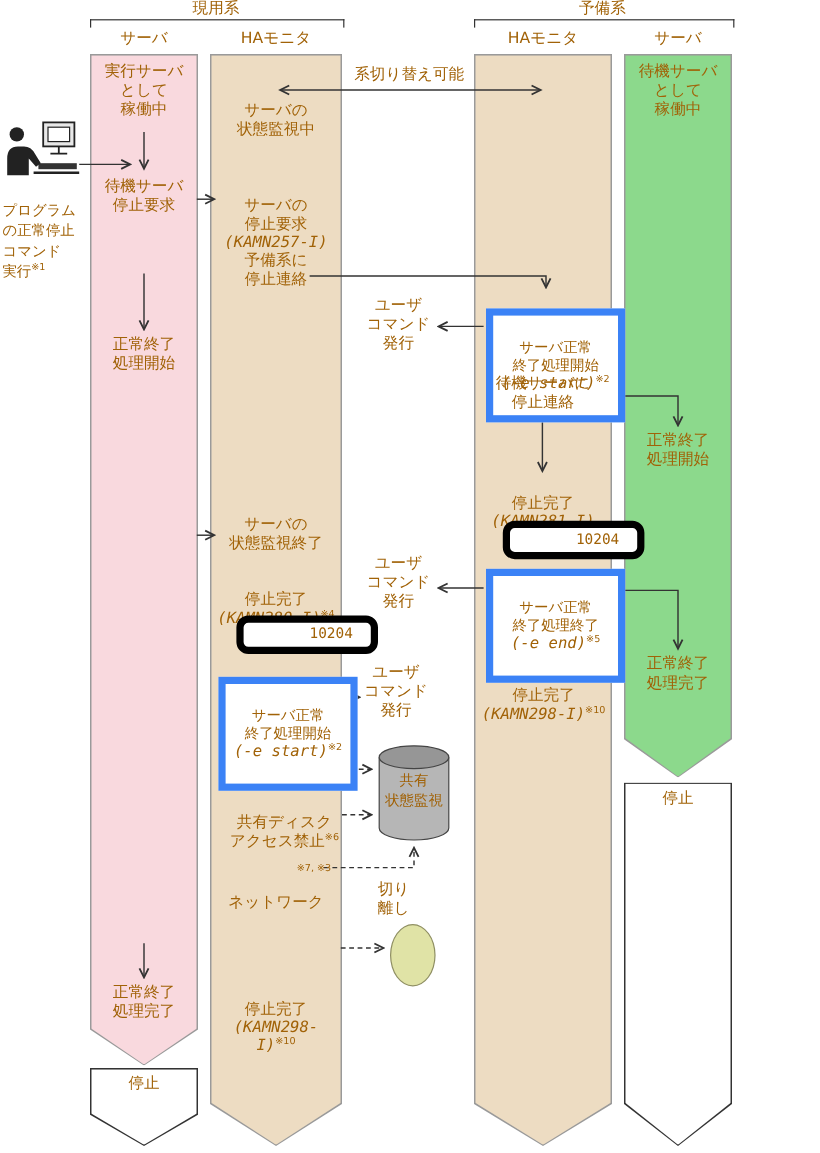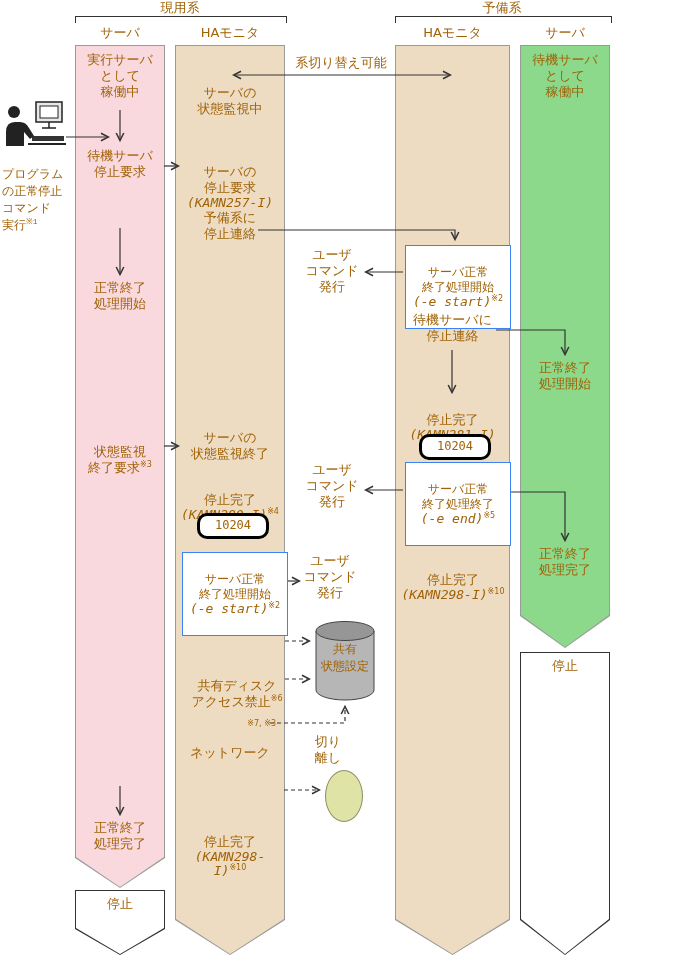--- a/index.html
+++ b/index.html
@@ -1,33 +1,33 @@
 <!DOCTYPE html>
 <html><head>
 <meta charset="utf-8">
 <style>
   html,body{margin:0;padding:0;background:#fff;}
   .stage{position:relative;width:683px;height:961px;background:#fff;overflow:hidden;
          font-family:"DejaVu Sans",sans-serif;color:#a16207;}
   .t{position:absolute;font-size:13px;line-height:16px;text-align:center;white-space:pre-line;z-index:3;}
   .left{text-align:left;}
-  .small{font-size:12px;line-height:17px;font-family:Liberation Mono, monospace;}
+  .small{font-size:12px;line-height:17px;}
   .mono{font-family:"DejaVu Sans Mono",monospace;font-size:13px;font-style:italic;}
   sup{font-size:8px;line-height:1;}
   .codeline{display:block;line-height:14px;}
   .supline{display:block;text-align:right;font-size:8px;line-height:10px;padding-right:4px;}
   .bracket{position:absolute;height:6px;border:1px solid #333;border-bottom:none;z-index:2;}
   .lane{position:absolute;z-index:1;background:var(--edge,#9a9a9a);
         clip-path:polygon(0 0,100% 0,100% calc(100% - var(--tip)),50% 100%,0 calc(100% - var(--tip)));}
   .lane-in{position:absolute;inset:1px;background:var(--fill);
         clip-path:polygon(0 0,100% 0,100% calc(100% - var(--tip)),50% 100%,0 calc(100% - var(--tip)));}
-  .nbox{position:absolute;z-index:3;background:#fff;border:1px solid #3b82f6;text-align:center;
-        font-size:12px;line-height:15px;white-space:pre-line;padding:4px 2px;}
-  .pill{position:absolute;z-index:3;background:#fff;border:3px solid #000000;border-radius:10px;
-        text-align:center;font-family:"DejaVu Sans Mono",monospace;font-size:12px;line-height:18px;}
+  .nbox{position:absolute;z-index:3;background:#fff;border:6px solid #3b82f6;text-align:center;
+        font-size:12px;line-height:15px;white-space:pre-line;padding:4px 2px;margin-top:12px;}
+  .pill{position:absolute;z-index:3;background:#fff;border:6px solid #000000;border-radius:10px;
+        text-align:center;font-family:"DejaVu Sans Mono",monospace;font-size:12px;line-height:18px;padding-left:40px;}
   .arrows{position:absolute;left:0;top:0;z-index:2;pointer-events:none;}
   .icon-svg{position:absolute;z-index:3;}
   .oval{position:absolute;z-index:2;border-radius:50%;background:#e0e3a6;border:1px solid #8f8f63;}
 </style>
 </head>
 <body>
 
 <div class="stage">
 
   <div class="t" style="left:130px;top:0;width:100px">現用系</div>
@@ -75,24 +75,20 @@
 実行</span><sup>※1</sup>
   </div>
 
   <div class="t" style="left:78px;top:52px;width:84px">実行サーバ
 として
 稼働中</div>
   <div class="t" style="left:78px;top:148px;width:84px">待機サーバ
 停止要求</div>
   <div class="t" style="left:78px;top:280px;width:84px">正常終了
 処理開始</div>
-  <div class="t" style="left:78px;top:428px;width:84px">
-    <span>状態監視
-終了要求</span><sup>※3</sup>
-  </div>
   <div class="t" style="left:78px;top:820px;width:84px">正常終了
 処理完了</div>
   <div class="t" style="left:75px;top:896px;width:90px">停止</div>
 
   <div class="t" style="left:180px;top:85px;width:100px">サーバの
 状態監視中</div>
   <div class="t" style="left:180px;top:148px;width:100px">
     <span>サーバの
 停止要求</span>
     <span class="codeline"><span class="mono">(KAMN257-I)</span></span>
@@ -133,21 +129,21 @@
 発行</div>
   <div class="t" style="left:301px;top:553px;width:58px">ユーザ
 コマンド
 発行</div>
 
   <svg class="icon-svg" style="left:315px;top:620px" width="60" height="84" viewBox="0 0 60 84">
     <path d="M1,11 V70 A29,10 0 0 0 59,70 V11" fill="#b6b6b6" stroke="#444" stroke-width="1"></path>
     <ellipse cx="30" cy="11" rx="29" ry="9.5" fill="#969696" stroke="#444" stroke-width="1"></ellipse>
   </svg>
   <div class="t small" style="left:315px;top:642px;width:60px">共有
-状態設定</div>
+状態監視</div>
 
   <div class="t" style="left:304px;top:734px;width:48px">切り
 離し</div>
   <div class="oval" style="left:325px;top:770px;width:36px;height:50px"></div>
 
   <div class="nbox" style="left:405px;top:245px;width:100px">
     <span>サーバ正常
 終了処理開始</span>
     <span class="codeline"><span class="mono">(-e start)</span><sup>※2</sup></span>
   </div>

